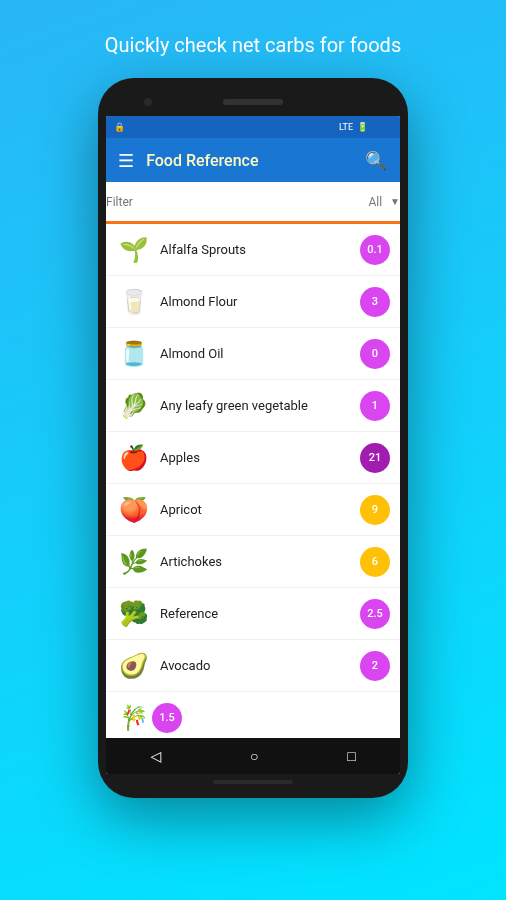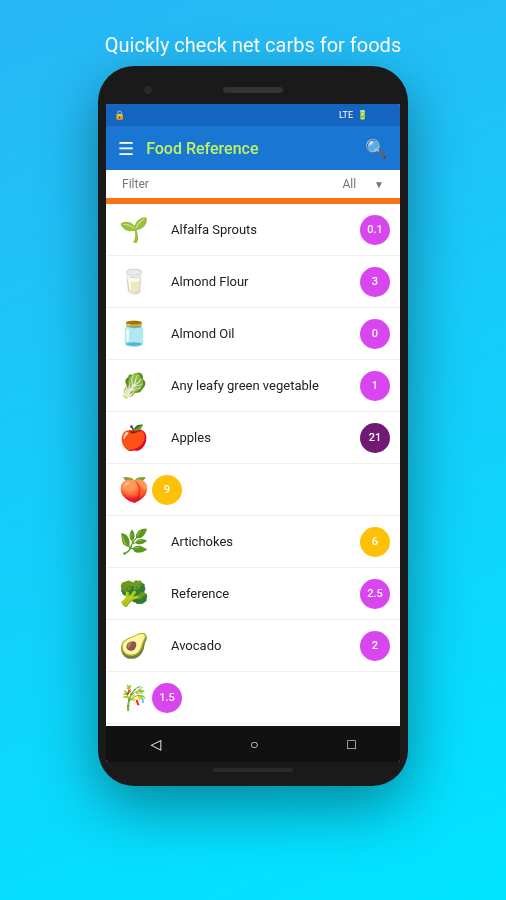--- a/index.html
+++ b/index.html
@@ -14,21 +14,21 @@
       font-family: 'Roboto', Arial, sans-serif;
       overflow: hidden;
     }
 
     .tagline {
       color: white;
       font-size: 20px;
       font-weight: 400;
       text-align: center;
       margin-top: 32px;
-      margin-bottom: 8px;
+      margin-bottom: 20px;
       padding: 0 30px;
       line-height: 1.3;
     }
 
     .phone {
       width: 310px;
       height: 720px;
       background: #1a1a1a;
       border-radius: 36px;
       position: relative;
@@ -114,51 +114,51 @@
       align-items: center;
       padding: 0 12px;
       gap: 12px;
     }
     .menu-icon {
       color: white;
       font-size: 18px;
       cursor: pointer;
     }
     .app-title {
-      color: #bef264;
+      color: #fef9c3;
       font-size: 16px;
       font-weight: 500;
       flex: 1;
     }
     .search-icon {
       color: white;
       font-size: 18px;
       cursor: pointer;
     }
 
     
     .filter-bar {
       background: white;
-      height: 34px;
+      height: 42px;
       display: flex;
       align-items: center;
       justify-content: space-between;
-      padding: 0 16px;
-      border-bottom: 6px solid #f97316;
+      padding: 0 0;
+      border-bottom: 3px solid #f97316;
     }
     .filter-label {
       color: #757575;
       font-size: 12px;
     }
     .filter-value {
       color: #757575;
       font-size: 12px;
       display: flex;
       align-items: center;
-      gap: 18px;
+      gap: 8px;
     }
     .filter-arrow {
       font-size: 10px;
     }
 
     
     .food-list {
       flex: 1;
       overflow: hidden;
       background: white;
@@ -180,39 +180,38 @@
       justify-content: center;
       font-size: 24px;
       flex-shrink: 0;
     }
 
     .food-name {
       flex: 1;
       font-size: 13px;
       color: #212121;
       padding-left: 8px;
-      margin-left: 11px;
     }
 
     .carb-badge {
       width: 30px;
       height: 30px;
       border-radius: 50%;
       display: flex;
       align-items: center;
       justify-content: center;
       color: white;
       font-size: 11px;
       font-weight: 500;
       flex-shrink: 0;
     }
 
     .badge-green { background: #d946ef; }
     .badge-yellow { background: #ffc107; }
-    .badge-red { background: #701a75; }
+    .badge-red { background: #a21caf; }
 
     
     .phone-bottom {
       width: 294px;
       height: 36px;
       background: #111;
       display: flex;
       align-items: center;
       justify-content: space-around;
     }
@@ -289,20 +288,21 @@
       <span class="food-name">Any leafy green vegetable</span>
       <div class="carb-badge badge-green">1</div>
     </div>
         <div class="food-item">
       <div class="food-emoji">🍎</div>
       <span class="food-name">Apples</span>
       <div class="carb-badge badge-red">21</div>
     </div>
         <div class="food-item">
       <div class="food-emoji">🍑</div>
+      <span class="food-name">Apricot</span>
       <div class="carb-badge badge-yellow">9</div>
     </div>
         <div class="food-item">
       <div class="food-emoji">🌿</div>
       <span class="food-name">Artichokes</span>
       <div class="carb-badge badge-yellow">6</div>
     </div>
         <div class="food-item">
       <div class="food-emoji">🥦</div>
       <span class="food-name">Reference</span>

